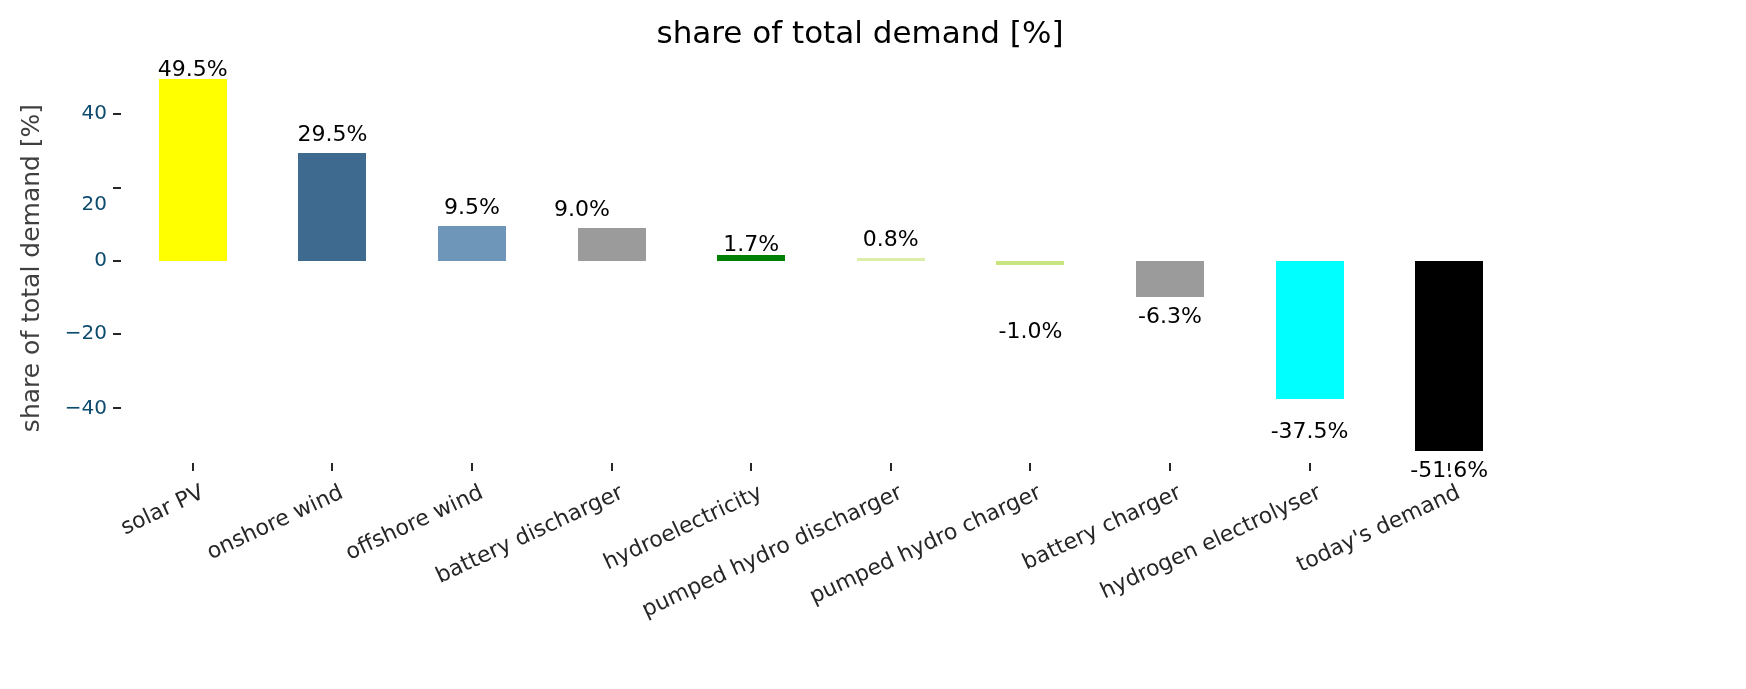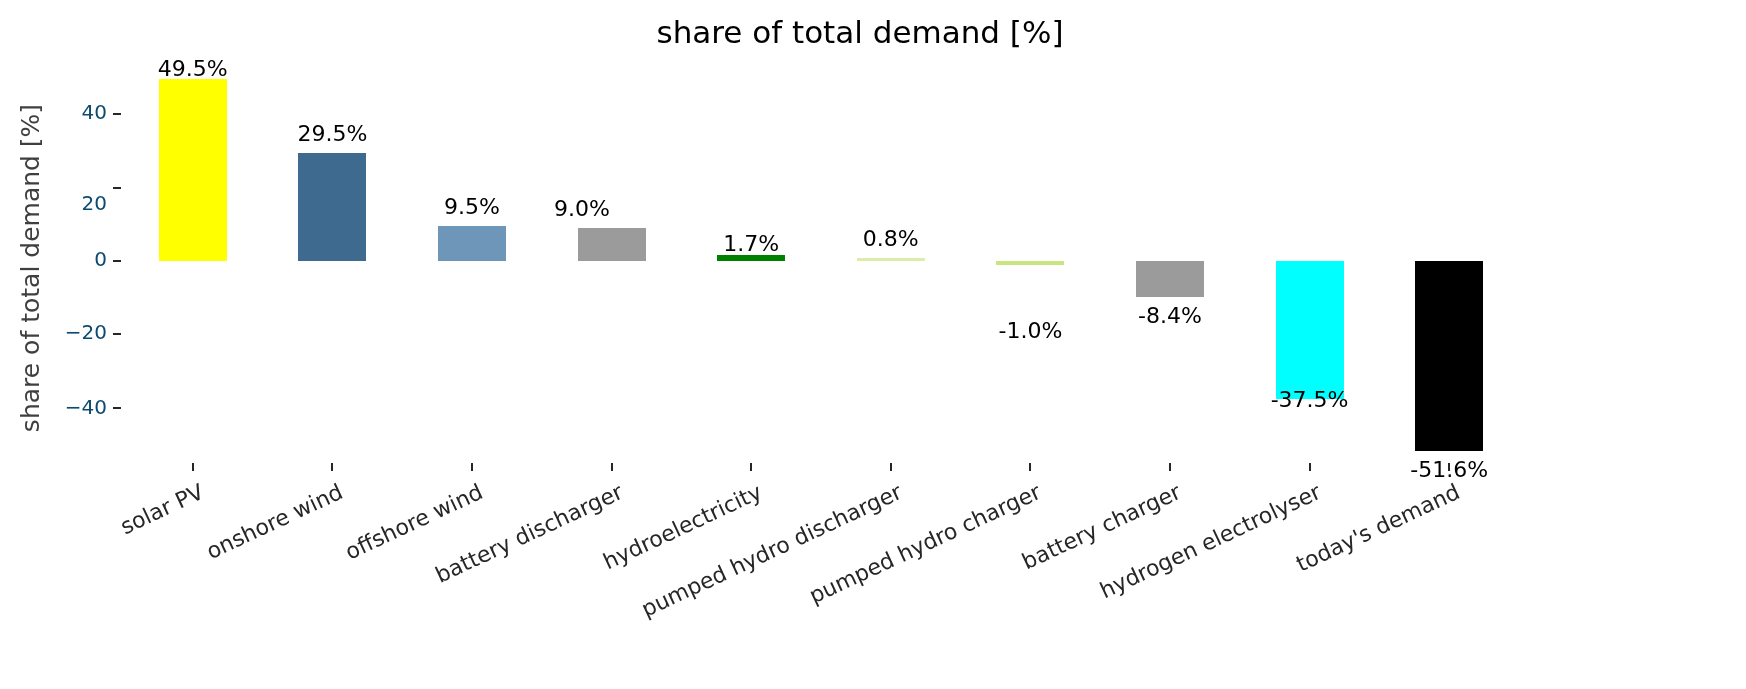--- a/index.html
+++ b/index.html
@@ -91,25 +91,25 @@
       <div class="x-tick-label" style="width: 420px; left: 335.2px; top: 479px;">hydroelectricity</div>
       <div class="bar" style="left: 856.8px; top: 258.052px; width: 68px; height: 2.93832px; background: rgb(220, 237, 170);"></div>
       <div class="bar-value-label" style="left: 810.8px; top: 226.052px;">0.8%</div>
       <div class="x-tick-mark" style="left: 889.8px; top: 463px;"></div>
       <div class="x-tick-label" style="width: 420px; left: 474.8px; top: 479px;">pumped hydro discharger</div>
       <div class="bar" style="left: 996.4px; top: 260.991px; width: 68px; height: 3.6729px; background: rgb(201, 229, 128);"></div>
       <div class="bar-value-label" style="left: 950.4px; top: 286px; margin-top: 32px;">-1.0%</div>
       <div class="x-tick-mark" style="left: 1029.4px; top: 463px;"></div>
       <div class="x-tick-label" style="width: 420px; left: 614.4px; top: 479px;">pumped hydro charger</div>
       <div class="bar" style="left: 1136px; top: 260.991px; width: 68px; height: 36.3617px; background: rgb(155, 155, 155);"></div>
-      <div class="bar-value-label" style="left: 1090px; top: 303.352px;">-8.4%</div>
+      <div class="bar-value-label" style="left: 1090px; top: 303.352px;">-6.3%</div>
       <div class="x-tick-mark" style="left: 1169px; top: 463px;"></div>
       <div class="x-tick-label" style="width: 420px; left: 754px; top: 479px;">battery charger</div>
       <div class="bar" style="left: 1275.6px; top: 260.991px; width: 68px; height: 137.734px; background: rgb(0, 255, 255);"></div>
-      <div class="bar-value-label" style="left: 1229.6px; top: 387px;">-37.5%</div>
+      <div class="bar-value-label" style="left: 1229.6px; top: 418px;">-37.5%</div>
       <div class="x-tick-mark" style="left: 1308.6px; top: 463px;"></div>
       <div class="x-tick-label" style="width: 420px; left: 893.6px; top: 479px;">hydrogen electrolyser</div>
       <div class="bar" style="left: 1415.2px; top: 260.991px; width: 68px; height: 189.521px; background: rgb(0, 0, 0);"></div>
       <div class="bar-value-label" style="left: 1369.2px; top: 456.512px;">-51.6%</div>
       <div class="x-tick-mark" style="left: 1448.2px; top: 463px;"></div>
       <div class="x-tick-label" style="width: 420px; left: 1033.2px; top: 479px;">today's demand</div>
       <div class="y-tick-mark" style="left: 113px; top: 113.075px;"></div>
       <div class="y-tick-label" style="left: 37px; top: 100.075px;">40</div>
       <div class="y-tick-mark" style="left: 113px; top: 186.533px;"></div>
       <div class="y-tick-label" style="left: 37px; top: 173.533px; margin-top: 17px;">20</div>

